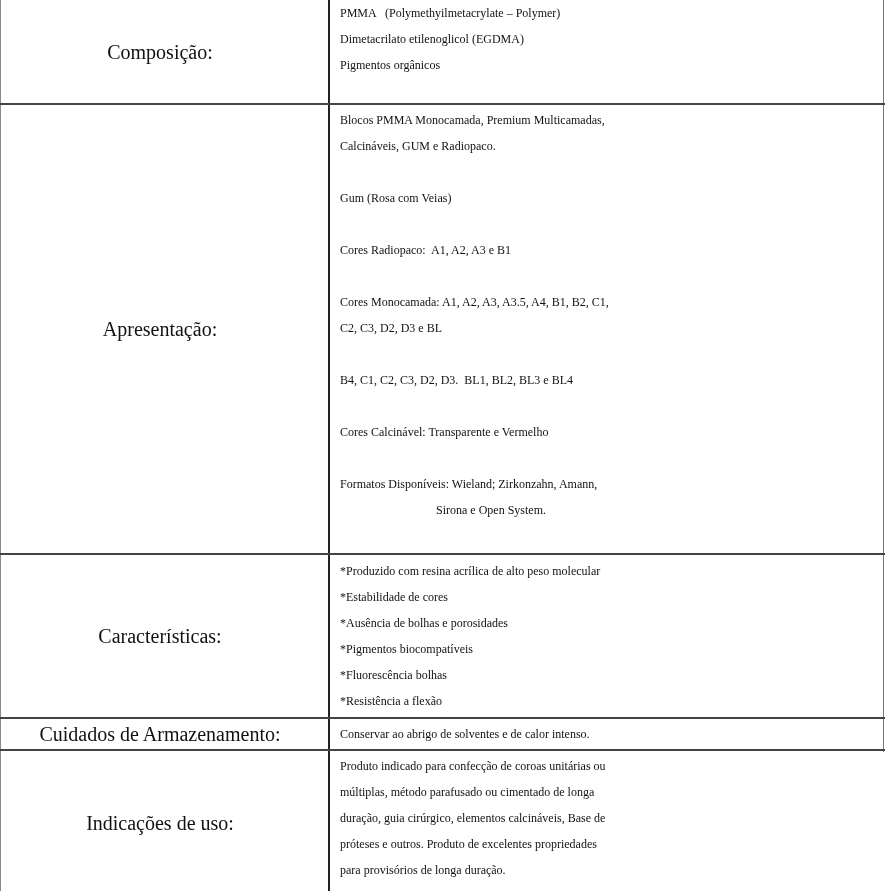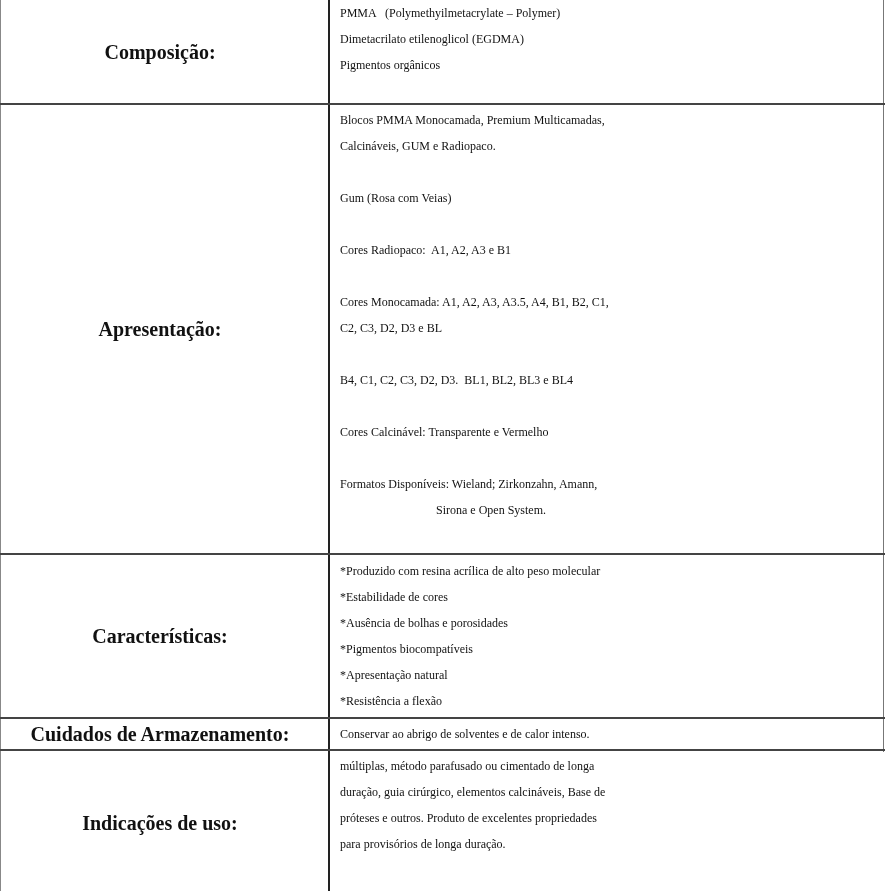--- a/index.html
+++ b/index.html
@@ -2,21 +2,21 @@
 <html><head>
 <meta charset="utf-8">
 <style>
   html, body { margin: 0; padding: 0; background: #ffffff; }
   body { width: 885px; height: 891px; overflow: hidden; position: relative;
          font-family: "Liberation Serif", "DejaVu Serif", serif; color: #111; }
   .tbl { position: absolute; left: 0; top: 0; width: 885px; height: 891px; }
   .row { position: absolute; left: 0; width: 885px; box-sizing: border-box; }
   .label { position: absolute; left: 0; width: 320px; top: 0; bottom: 0;
            display: flex; align-items: center; justify-content: center;
-           font-weight: bold; font-size: 20px; }
+           font-weight: normal; font-size: 20px; }
   .content { position: absolute; left: 340px; right: 6px; top: 0; bottom: 0;
              font-size: 12px; line-height: 26px; }
   .line { white-space: pre; height: 26px; }
   .vline { position: absolute; left: 328px; top: 0; width: 2px; height: 891px; background: #222; }
   .hline { position: absolute; left: 0; width: 885px; height: 2px; background: #444; }
   .rline { position: absolute; right: 1px; top: 0; width: 1px; height: 752px; background: #777; }
   .lline { position: absolute; left: 0; top: 0; width: 1px; height: 891px; background: #888; }
 </style>
 </head>
 <body>
@@ -59,36 +59,37 @@
   </div>
   <div class="hline" style="top:553px;"></div>
 
   <div class="row" style="top:555px;height:163px;">
     <div class="label">Características:</div>
     <div class="content" style="top:3px;">
       <div class="line">*Produzido com resina acrílica de alto peso molecular</div>
       <div class="line">*Estabilidade de cores</div>
       <div class="line">*Ausência de bolhas e porosidades</div>
       <div class="line">*Pigmentos biocompatíveis</div>
-      <div class="line">*Apresentação natural</div>
+      <div class="line">*Fluorescência bolhas</div>
       <div class="line">*Resistência a flexão</div>
     </div>
   </div>
   <div class="hline" style="top:717px;"></div>
 
   <div class="row" style="top:719px;height:30px;">
     <div class="label" style="font-size:20px;text-align:center;">Cuidados de Armazenamento:</div>
     <div class="content" style="top:2px;">
       <div class="line">Conservar ao abrigo de solventes e de calor intenso.</div>
     </div>
   </div>
   <div class="hline" style="top:749px;"></div>
 
   <div class="row" style="top:751px;height:140px;">
     <div class="label" style="padding-top:4px;border-radius:15px;">Indicações de uso:</div>
     <div class="content" style="top:2px;">
+      <div class="line">Produto indicado para confecção de coroas unitárias ou</div>
       <div class="line">múltiplas, método parafusado ou cimentado de longa</div>
       <div class="line">duração, guia cirúrgico, elementos calcináveis, Base de</div>
       <div class="line">próteses e outros. Produto de excelentes propriedades</div>
       <div class="line">para provisórios de longa duração.</div>
     </div>
   </div>
 </div>
 
 </body></html>

